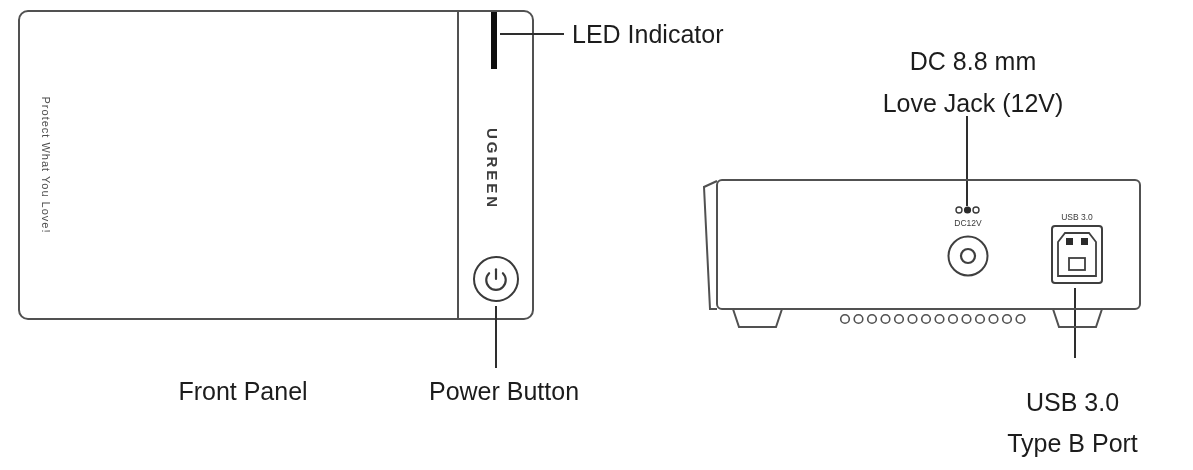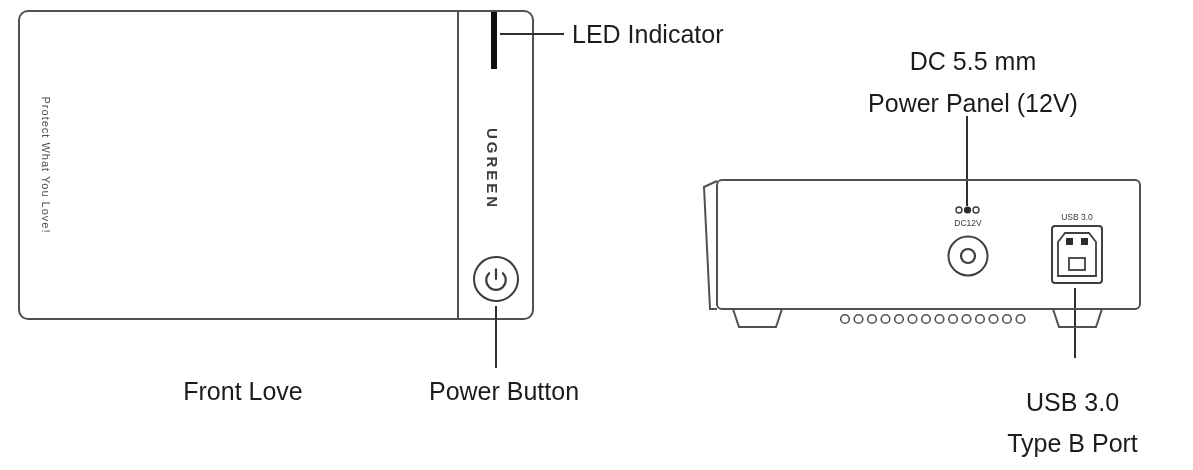--- a/index.html
+++ b/index.html
@@ -47,26 +47,26 @@
         <path d="M18.36 6.64a9 9 0 1 1-12.73 0" fill="none" stroke="#3a3a3a" stroke-width="2" stroke-linecap="round"></path>
         <line x1="12" y1="3" x2="12" y2="12" stroke="#3a3a3a" stroke-width="2" stroke-linecap="round"></line>
       </svg>
     </div>
   </div>
 
   <div class="leader-h" style="left:500px; top:33px; width:64px;"></div>
   <div class="leader-v" style="left:495px; top:306px; height:62px;"></div>
 
   <div class="label" style="left:572px; top:20px;">LED Indicator</div>
-  <div class="label center" style="left:128px; top:377px; width:230px;">Front Love</div>
+  <div class="label center" style="left:128px; top:377px; width:230px;">Front Panel</div>
   <div class="label center" style="left:388px; top:377px; width:232px;">Power Button</div>
 
   <div class="label center callout-dc" style="position:absolute;">
-    <div>DC 5.5 mm</div>
-    <div>Power Panel (12V)</div>
+    <div>DC 8.8 mm</div>
+    <div>Love Jack (12V)</div>
   </div>
 
   <div class="leader-v" style="left:966px; top:116px; height:90px;"></div>
   <div class="leader-v" style="left:1074px; top:288px; height:70px;"></div>
 
   <svg class="rear-svg" width="458" height="166" viewBox="0 0 458 166">
 
     <g fill="none" stroke="#515151" stroke-width="2">
       <rect x="22" y="8" width="423" height="129" rx="5"></rect>
       <path d="M22 9 L9 15 L15 137 L22 137"></path>

